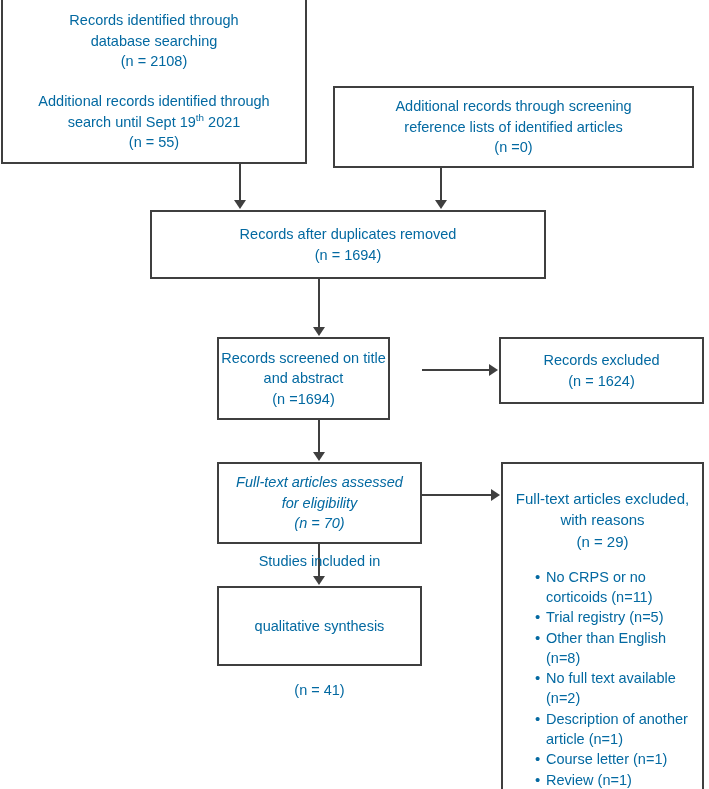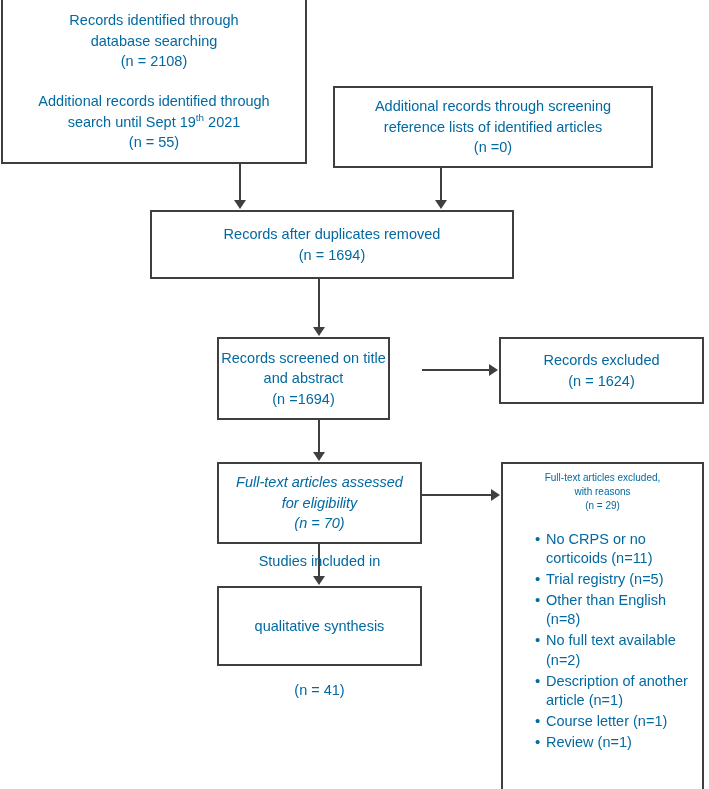--- a/index.html
+++ b/index.html
@@ -28,38 +28,38 @@
     text-align: center;
     font-size: 14.5px;
     line-height: 1.42;
     padding: 2px 6px;
   }
   .node .ln { display: block; white-space: nowrap; }
 
   
   #box-db-search      { left: 1px;   top: -2px;  width: 306px; height: 86px; border-bottom-width: 2px; }
   #box-additional-upd { left: 1px;   top: 82px;  width: 306px; height: 82px; border-top: none; }
-  #box-ref-screening  { left: 333px; top: 86px;  width: 320px; height: 82px; }
-  #box-dupes-removed  { left: 150px; top: 210px; width: 364px; height: 69px; }
+  #box-ref-screening  { left: 333px; top: 86px;  width: 361px; height: 82px; }
+  #box-dupes-removed  { left: 150px; top: 210px; width: 396px; height: 69px; }
   #box-screened       { left: 217px; top: 337px; width: 173px; height: 83px; }
   #box-excluded       { left: 499px; top: 337px; width: 205px; height: 67px; }
   #box-fulltext       { left: 217px; top: 462px; width: 205px; height: 82px; font-style: italic; }
   #box-included       { left: 217px; top: 586px; width: 205px; height: 80px; gap: 44px; }
 
   #box-fulltext-excluded {
     left: 501px; top: 462px; width: 203px; height: 329px;
     justify-content: flex-start;
     align-items: stretch;
     padding: 0;
     border-bottom: none;
   }
   .fte-head {
     text-align: center;
-    padding-top: 7px;
-    font-size: 10px;
+    padding-top: 24px;
+    font-size: 15px;
     line-height: 1.42;
   }
   .fte-list {
     margin: 16px 0 0 0;
     padding: 0 6px 0 32px;
     list-style: none;
     text-align: left;
     font-size: 14.5px;
     line-height: 1.36;
   }

